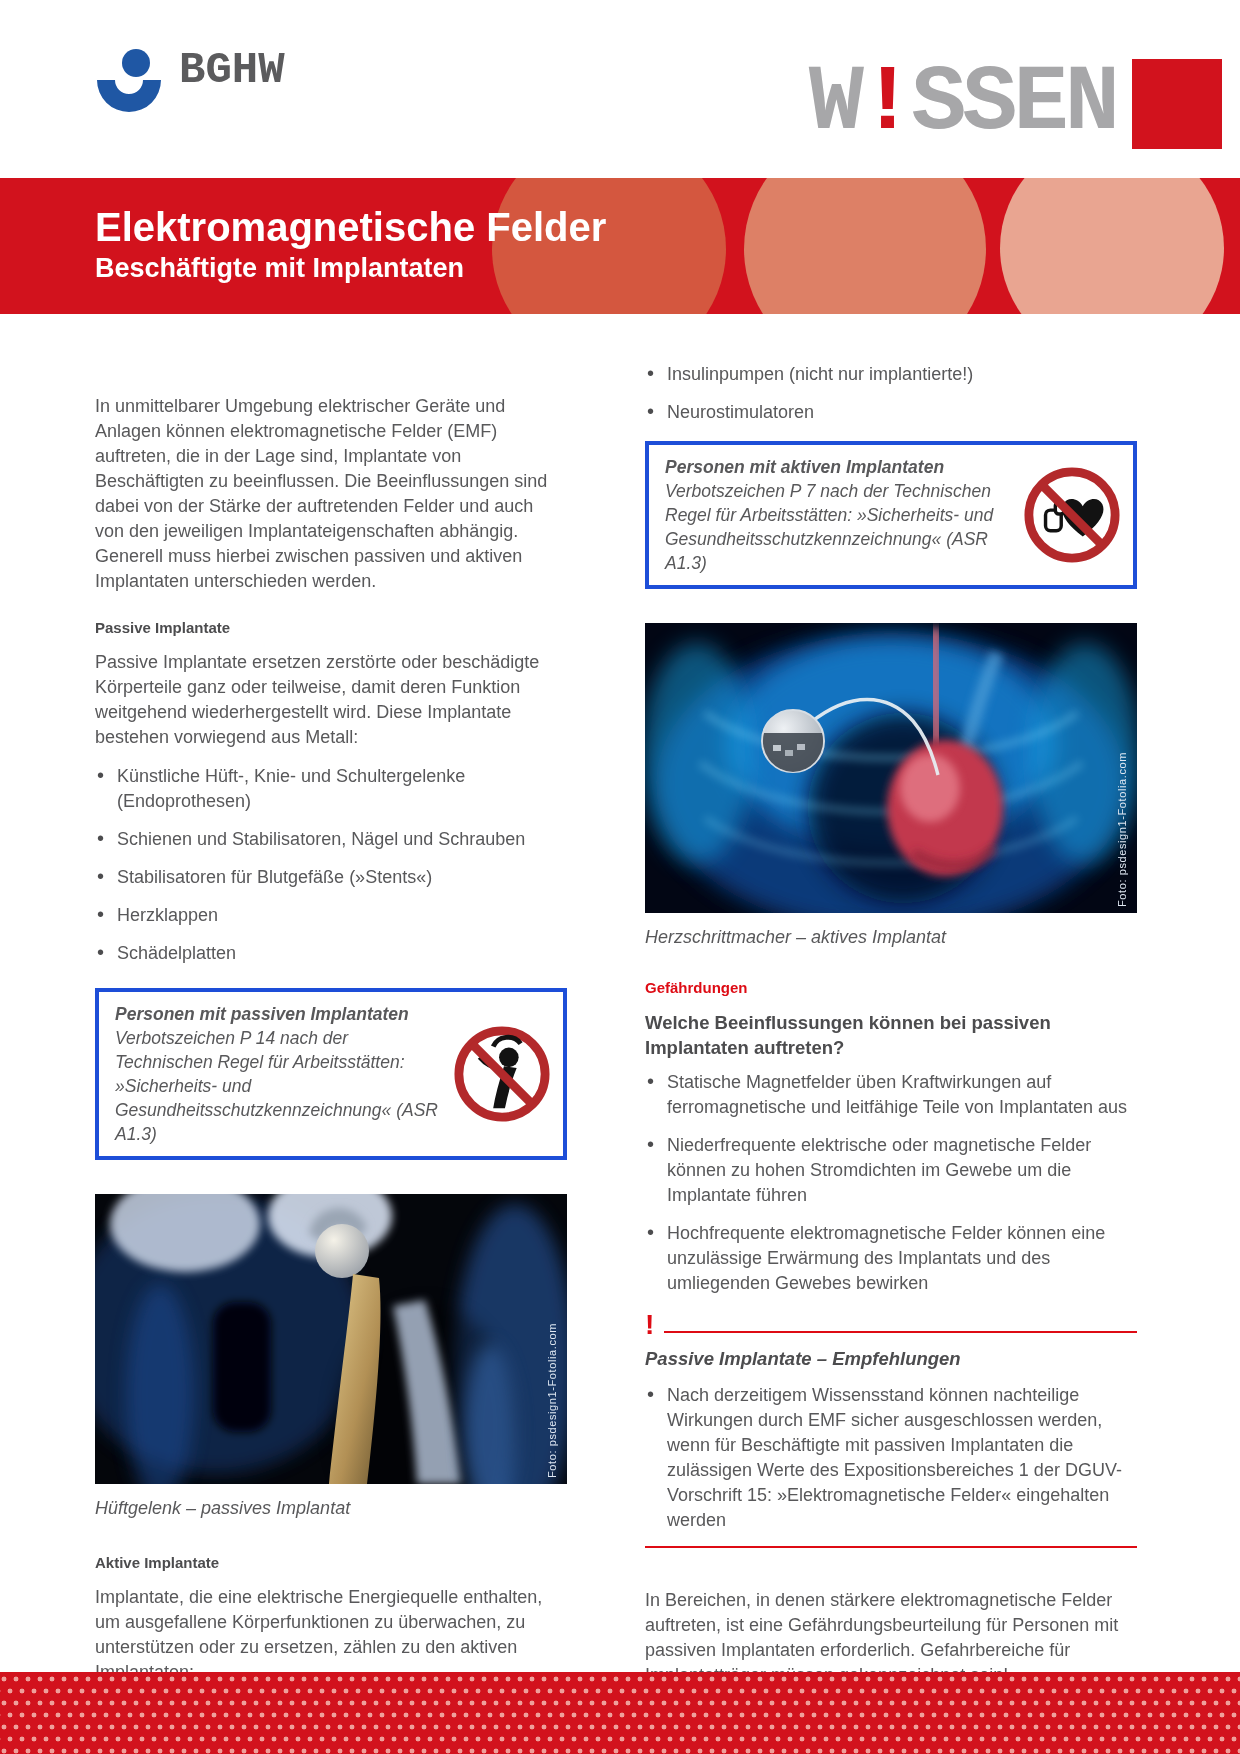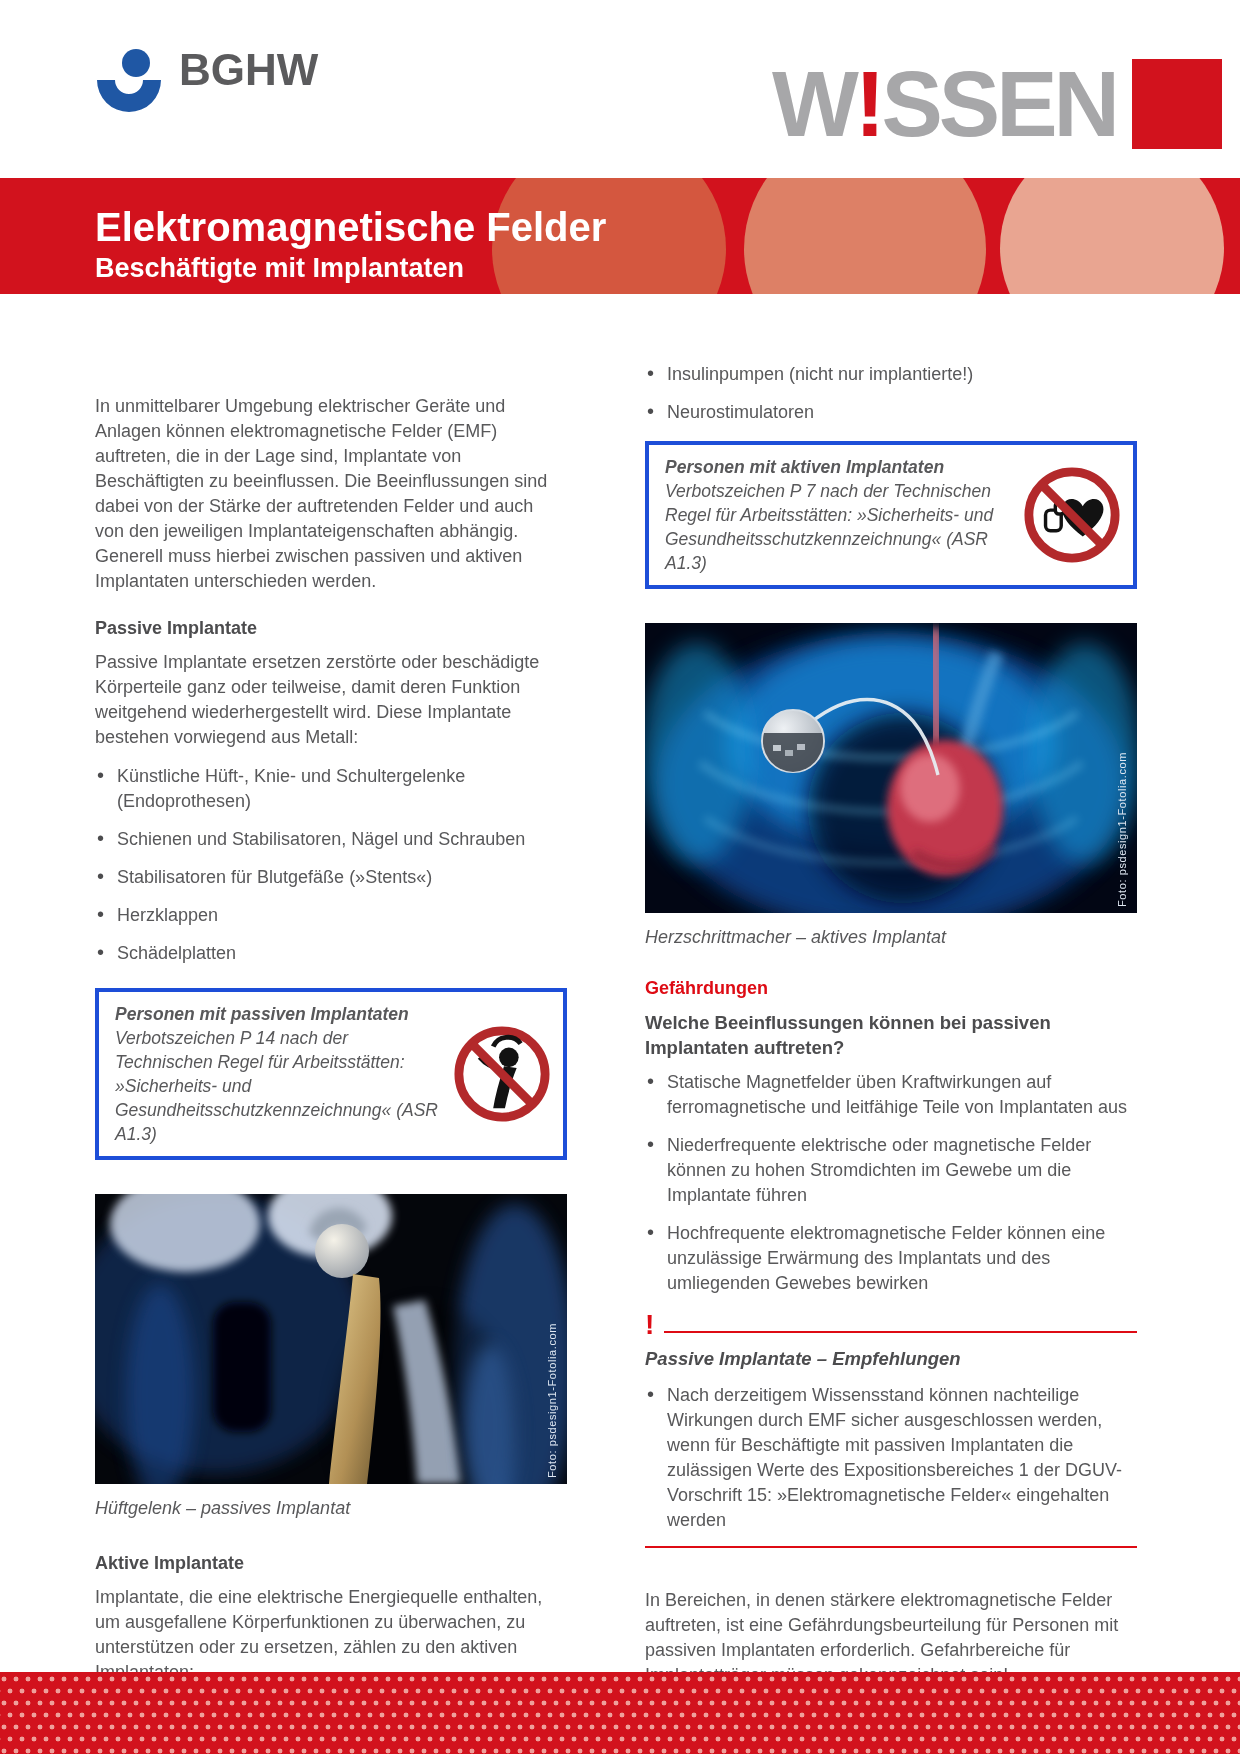--- a/index.html
+++ b/index.html
@@ -1,45 +1,45 @@
 <!DOCTYPE html>
 <html lang="de"><head>
 <meta charset="utf-8">
 <style>
   html,body{margin:0;padding:0;background:#e9e9e9;}
   .page{position:relative;width:1240px;height:1754px;background:#ffffff;margin:0 auto;
         font-family:"Liberation Sans",sans-serif;overflow:hidden;}
 
   
-  .header{position:absolute;left:0;top:0;width:100%;height:220px;background:#fff;}
+  .header{position:absolute;left:0;top:0;width:100%;height:220px;background:#fff;font-family:Liberation Mono, monospace;}
   .brand{position:absolute;left:95px;top:48px;display:flex;gap:16px;}
   .brand-logo{width:68px;height:64px;flex:0 0 auto;}
   .brand-text .brand-name{font-size:44px;font-weight:bold;color:#5b5b5d;line-height:44px;letter-spacing:0;}
   .brand-text .brand-sub{font-size:20px;color:#5b5b5d;line-height:26px;margin-top:6px;font-weight:500;}
   .banner{position:absolute;right:18px;top:58px;display:flex;align-items:center;}
   .banner-word{font-size:92px;font-weight:bold;letter-spacing:-4px;color:#a7a7a9;line-height:92px;}
   .banner-word .bang{color:#d2121d;}
   .banner-square{width:90px;height:90px;background:#d2121d;margin-left:16px;}
 
   
-  .band{position:absolute;left:0;top:178px;width:100%;height:116px;background:#d2121d;overflow:hidden;}
+  .band{position:absolute;left:0;top:178px;width:100%;height:136px;background:#d2121d;overflow:hidden;}
   .band .circ{position:absolute;border-radius:50%;}
   .circ1{left:492px;top:-46px;width:234px;height:234px;background:#d4573f;}
   .circ2{left:744px;top:-50px;width:242px;height:242px;background:#dd8066;}
   .circ3{left:1000px;top:-42px;width:224px;height:224px;background:#e9a591;}
   .band-titles{position:absolute;left:95px;top:26px;color:#fff;}
   .band-title{font-size:40px;font-weight:bold;line-height:46px;}
   .band-subtitle{font-size:27px;font-weight:bold;line-height:32px;margin-top:2px;}
 
   
   .col{position:absolute;top:322px;color:#58585a;font-size:18px;line-height:25px;}
   .col-left{left:95px;width:472px;}
   .col-right{left:645px;width:492px;}
   .para{margin:0 0 14px 0;}
-  h3.sec{font-size:18px;font-weight:bold;color:#4c4c4e;margin:22px 0 10px 0;line-height:24px;}
+  h3.sec{font-size:15px;font-weight:bold;color:#4c4c4e;margin:22px 0 10px 0;line-height:24px;}
   h3.sec.red{color:#de0b14;}
   h4.subq{font-size:18.5px;font-weight:bold;color:#4c4c4e;margin:4px 0 10px 0;line-height:25px;}
   ul.bullets{margin:0 0 10px 0;padding:0 0 0 22px;list-style:none;}
   ul.bullets li{position:relative;margin:0 0 13px 0;}
   ul.bullets li::before{content:"\2022";position:absolute;left:-20px;top:-1px;color:#4c4c4e;font-size:20px;}
 
   
   .sign-box{border:4px solid #1d4ed8;background:#fff;display:flex;align-items:center;gap:12px;
             padding:10px 12px 10px 16px;font-style:italic;font-size:17.5px;line-height:24px;margin:22px 0 0 0;}
   .sign-box .bx-title{font-weight:bold;}

